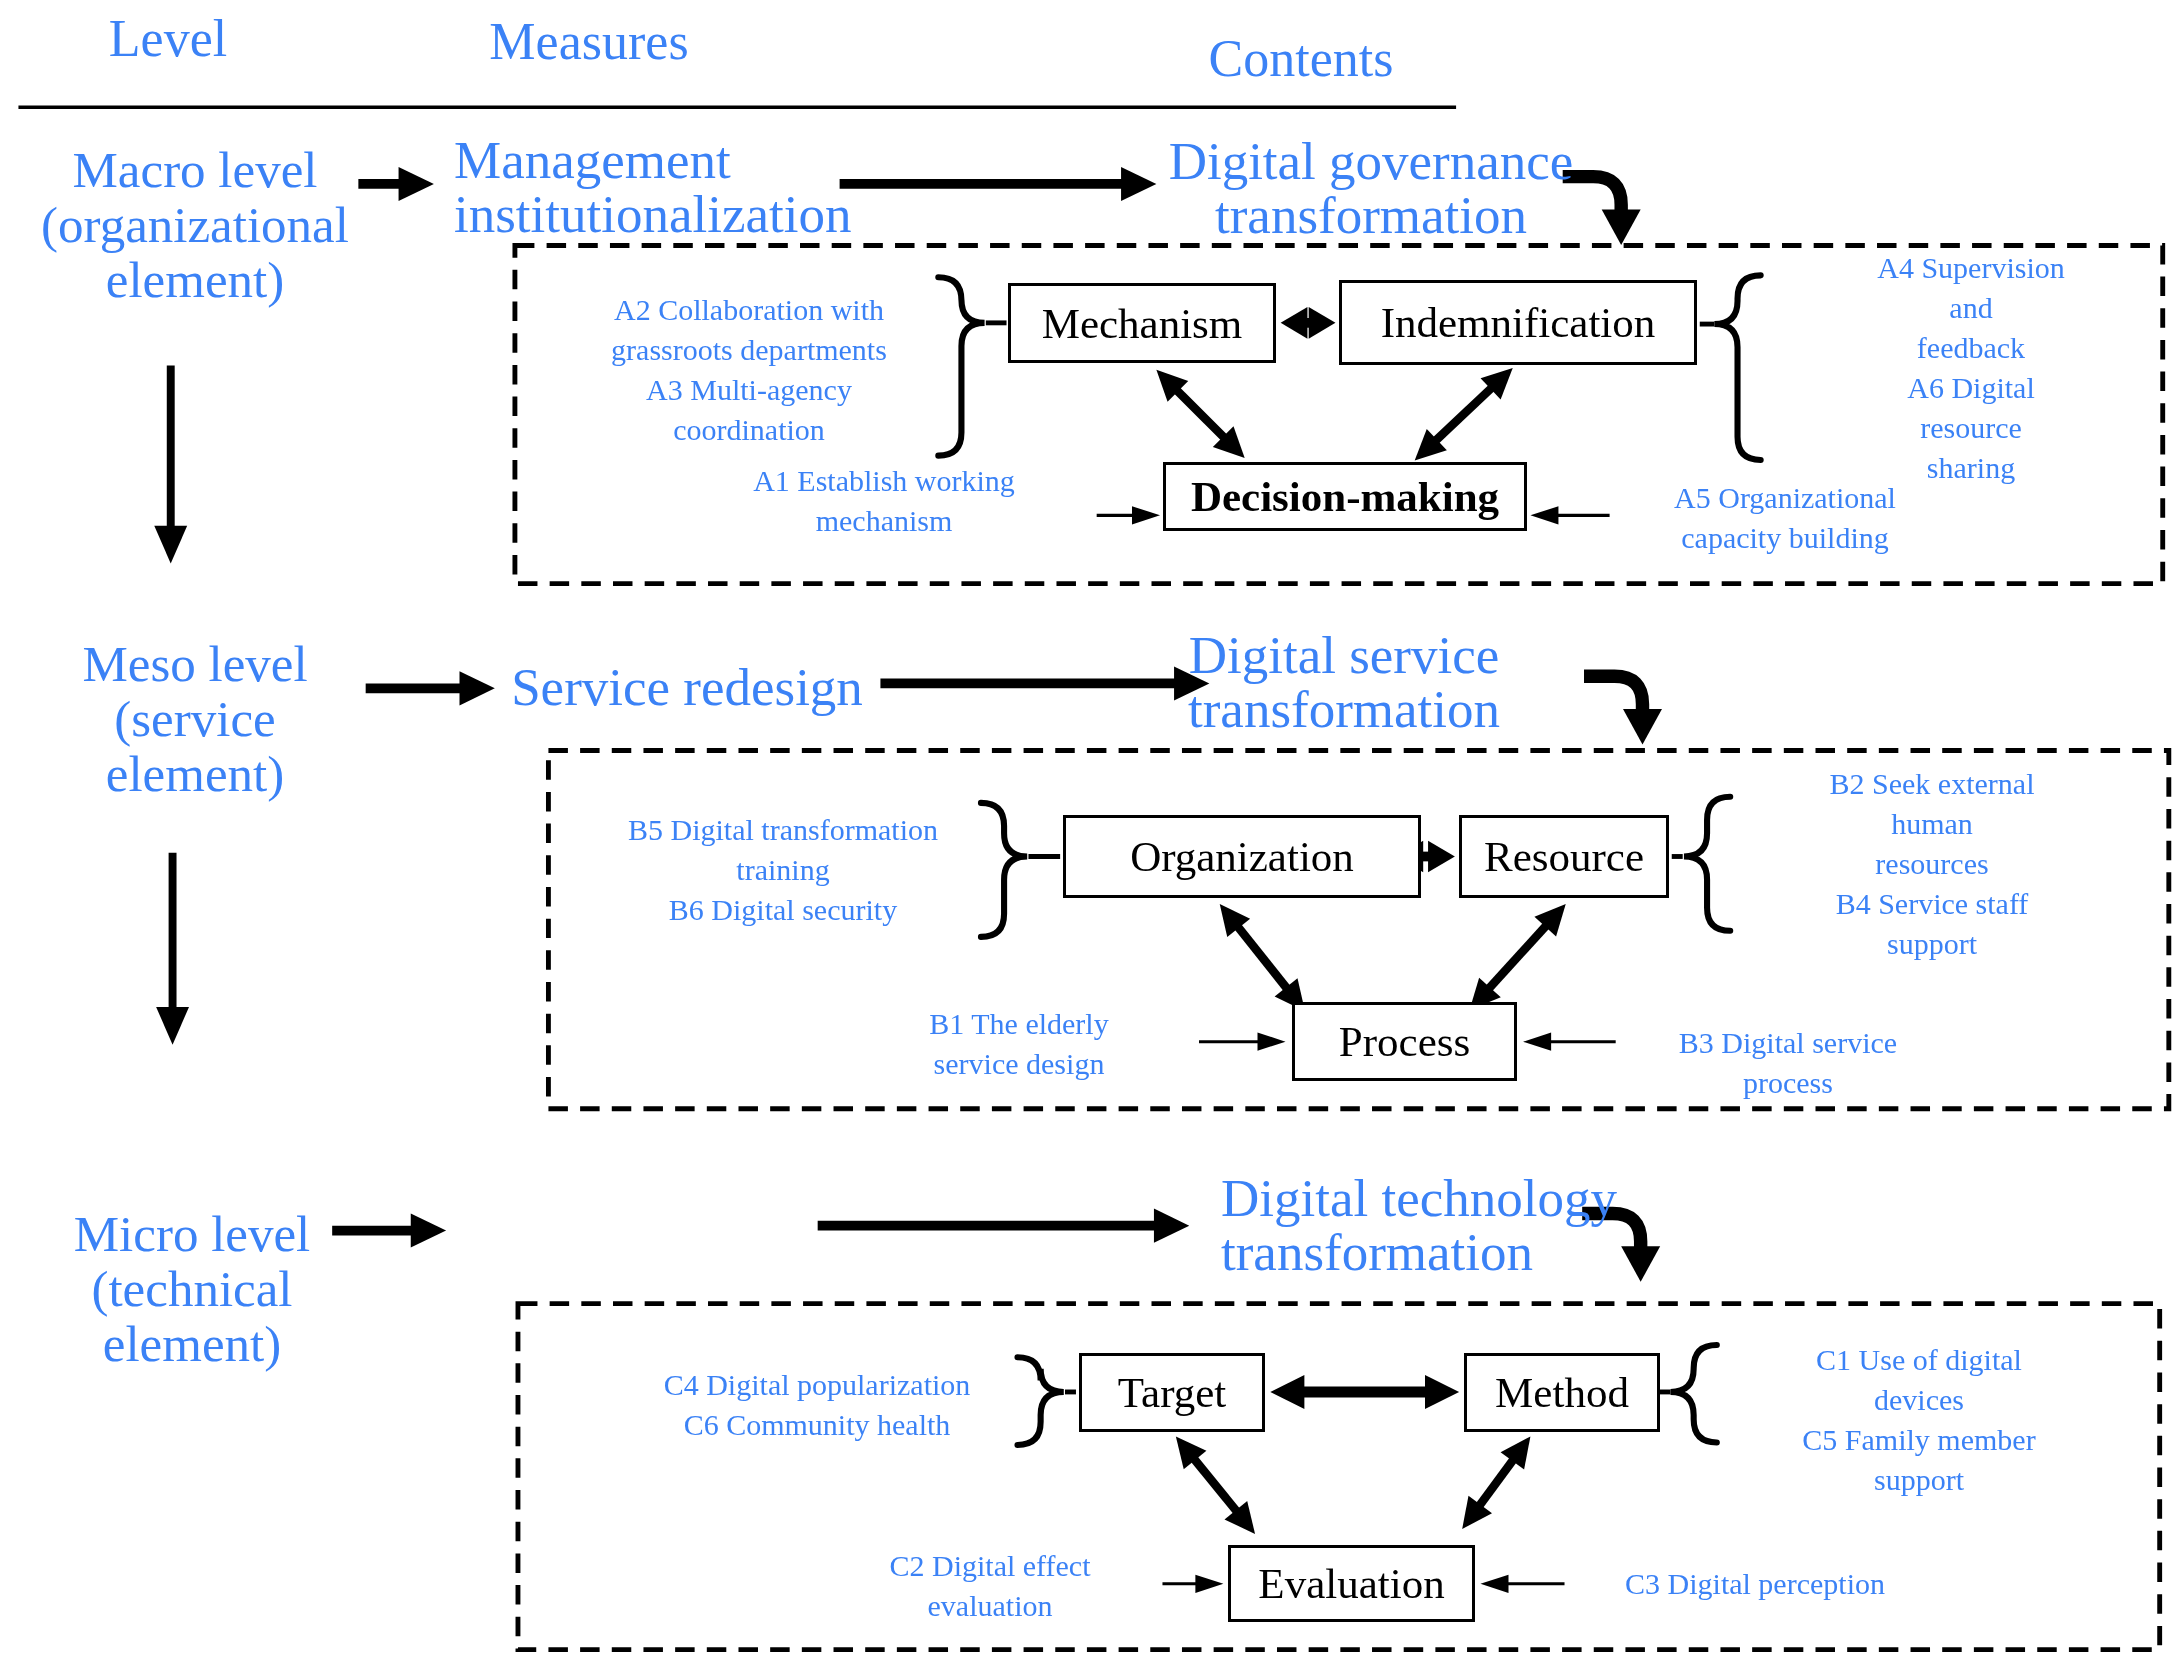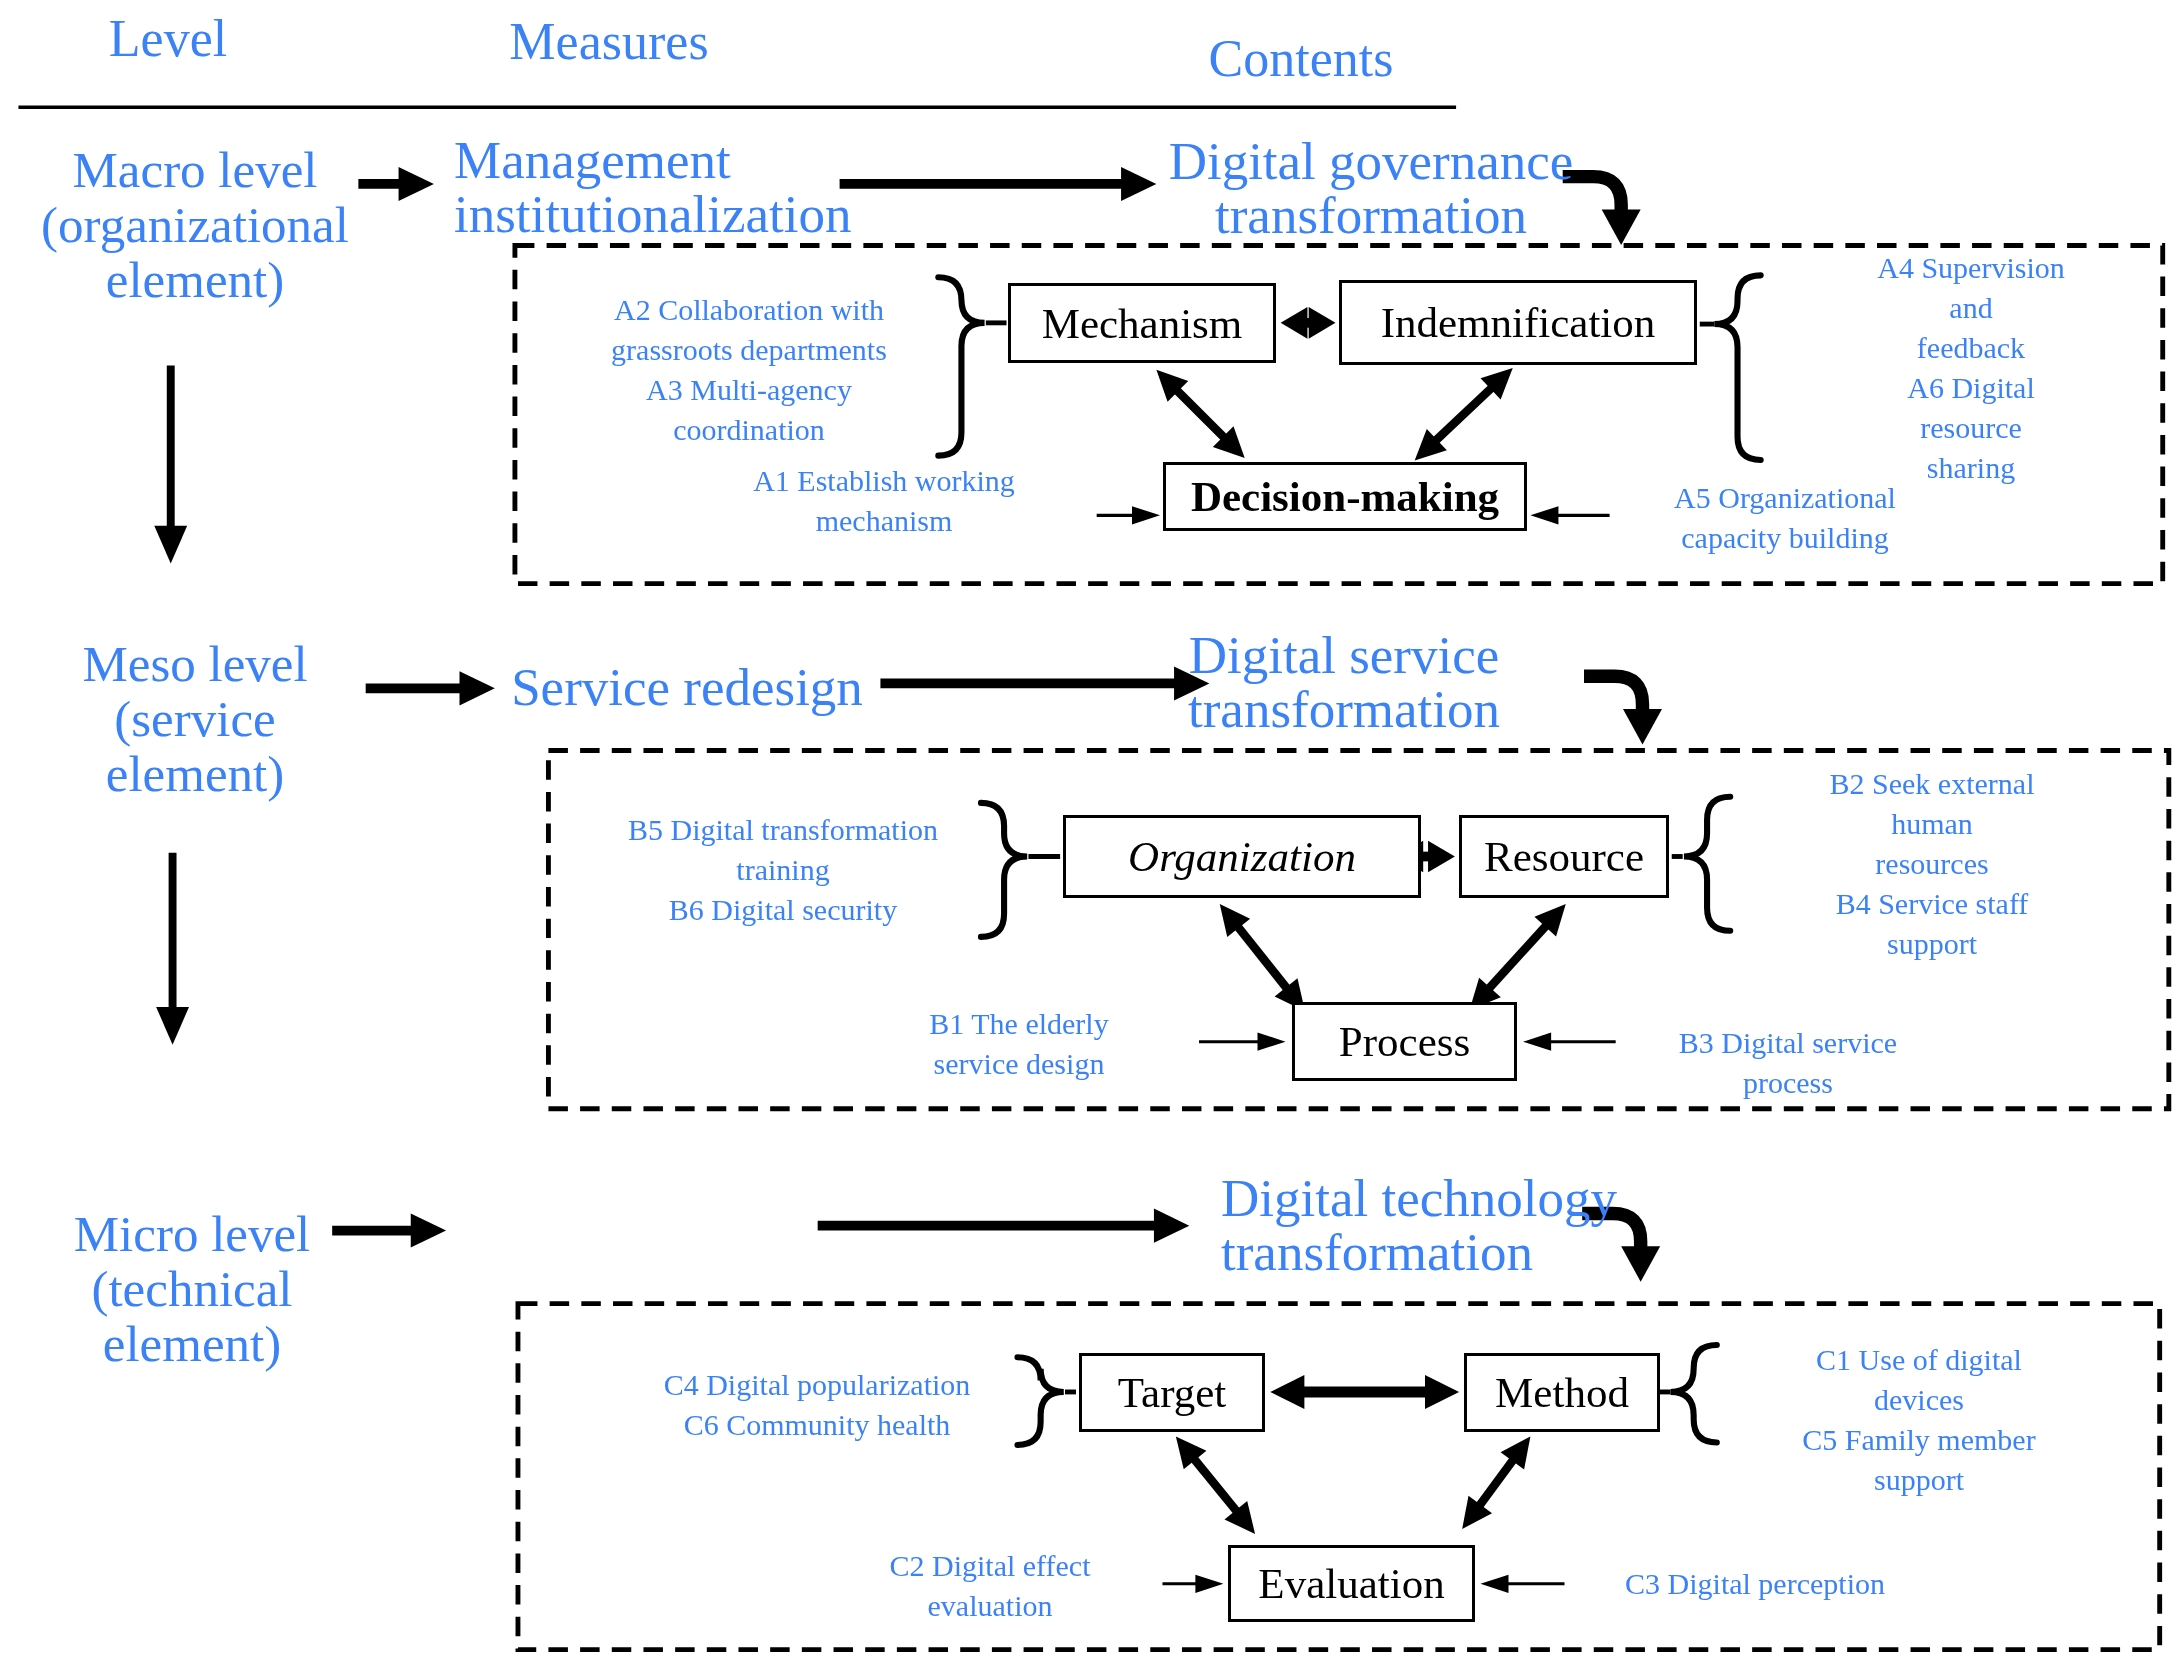--- a/index.html
+++ b/index.html
@@ -146,21 +146,21 @@
         <line x1="2568" y1="2600" x2="2471.4" y2="2600" stroke="#000000" stroke-width="5"></line>
         <polygon points="2476,2585 2476,2615 2430,2600" fill="#000000"></polygon>
       </g>
       <path d="M1670,2228 Q1708,2228 1708,2266 L1708,2247 Q1708,2285 1746,2285 Q1708,2285 1708,2323 L1708,2334 Q1708,2372 1670,2372" fill="none" stroke="#000000" stroke-width="10" stroke-linecap="round"></path>
       <line x1="1748" y1="2285" x2="1766" y2="2285" stroke="#000000" stroke-width="8"></line>
       <path d="M2818,2208 Q2780,2208 2780,2246 L2780,2247 Q2780,2285 2742,2285 Q2780,2285 2780,2323 L2780,2330 Q2780,2368 2818,2368" fill="none" stroke="#000000" stroke-width="10" stroke-linecap="round"></path>
       <line x1="2722" y1="2285" x2="2742" y2="2285" stroke="#000000" stroke-width="8"></line>
     </svg>
 
   <div class="t c h1" style="left:168px;top:38px;">Level</div>
-  <div class="t c h1" style="left:609px;top:41px;">Measures</div>
+  <div class="t c h1" style="left:589px;top:41px;">Measures</div>
   <div class="t c h1" style="left:1301px;top:58px;">Contents</div>
 
   <div class="t c lvl" style="left:195px;top:225px;">Macro level
 (organizational
 element)</div>
   <div class="t l ms" style="left:454px;top:187px;">Management
 institutionalization</div>
   <div class="t c ms" style="left:1371px;top:188px;">Digital governance
 transformation</div>
   <div class="t c it" style="left:749px;top:370px;">A2 Collaboration with
@@ -188,21 +188,21 @@
   <div class="t c it" style="left:783px;top:870px;">B5 Digital transformation
 training
 B6 Digital security</div>
   <div class="t c it" style="left:1932px;top:864px;">B2 Seek external human
 resources
 B4 Service staff support</div>
   <div class="t c it" style="left:1019px;top:1044px;">B1 The elderly
 service design</div>
   <div class="t c it" style="left:1788px;top:1063px;">B3 Digital service
 process</div>
-  <div class="box" style="left:1063px;top:815px;width:358px;height:83px;font-style:italic;">Organization</div>
+  <div class="box" style="left:1063px;top:815px;width:358px;height:83px;">Organization</div>
   <div class="box" style="left:1459px;top:815px;width:210px;height:83px;">Resource</div>
   <div class="box" style="left:1292px;top:1002px;width:225px;height:79px;">Process</div>
 
   <div class="t c lvl" style="left:192px;top:1289px;">Micro level
 (technical
 element)</div>
   <div class="t l ms" style="left:1221px;top:1225px;">Digital technology
 transformation</div>
   <div class="t c it" style="left:817px;top:1405px;">C4 Digital popularization
 C6 Community health</div>

